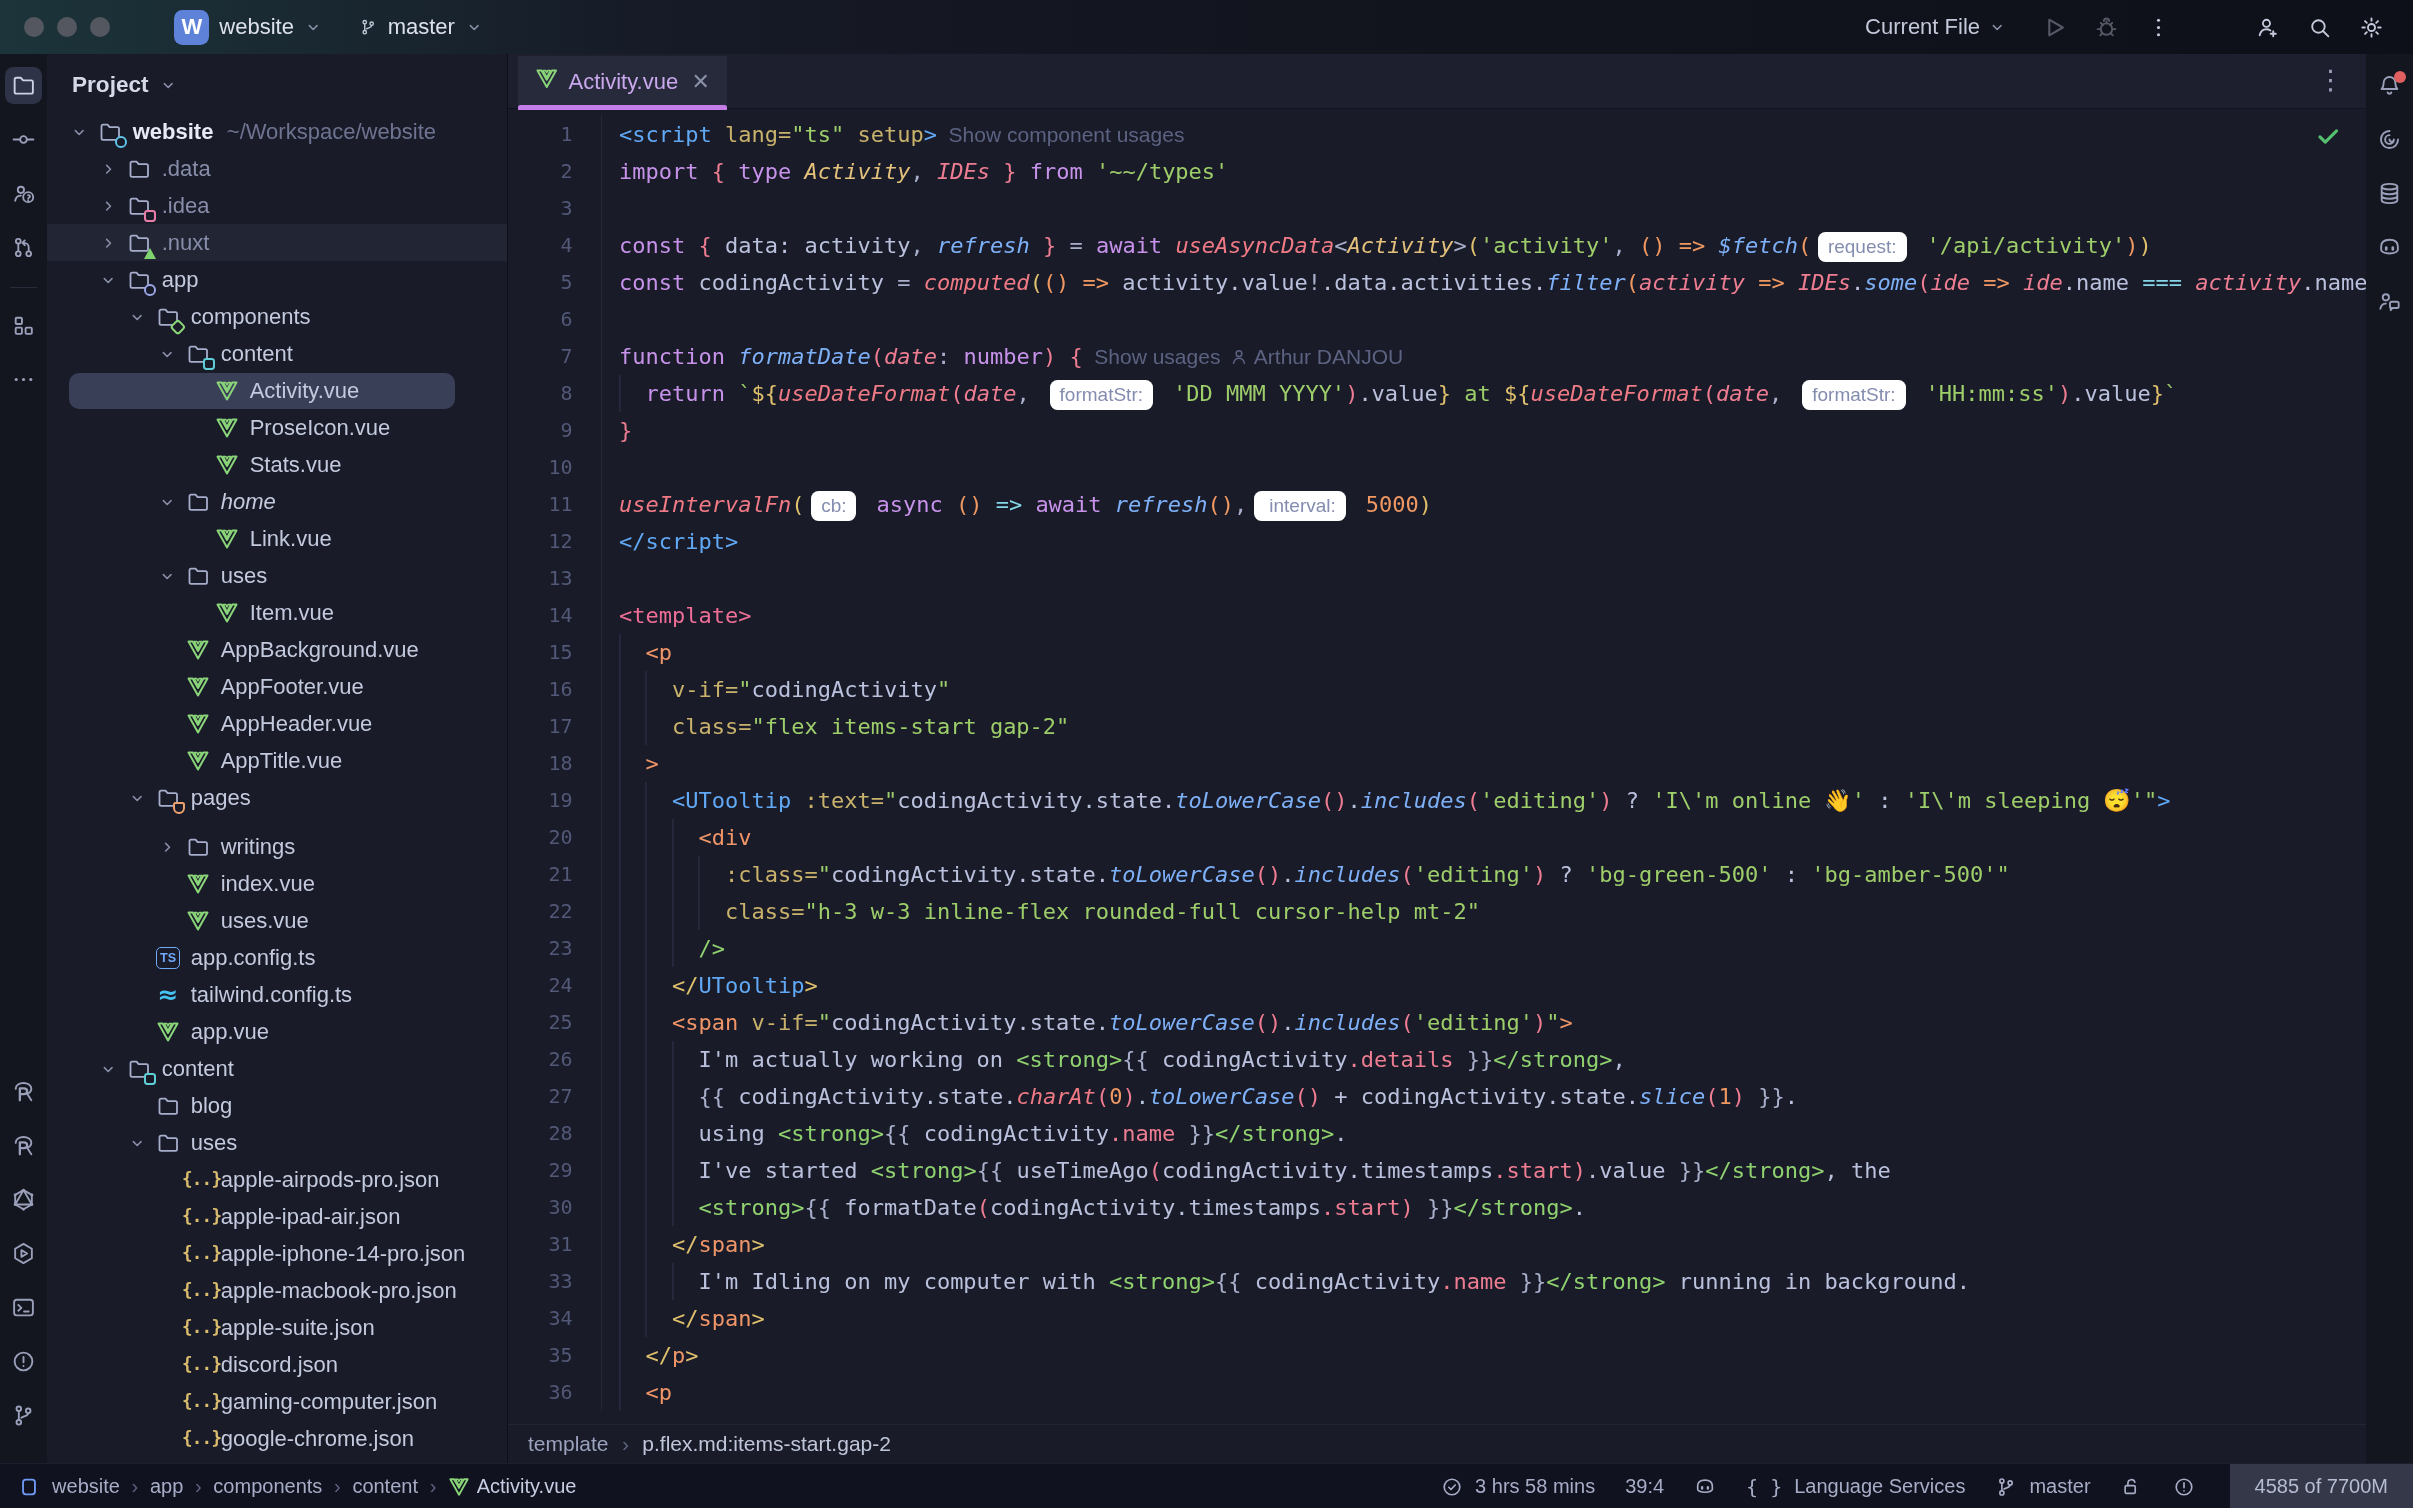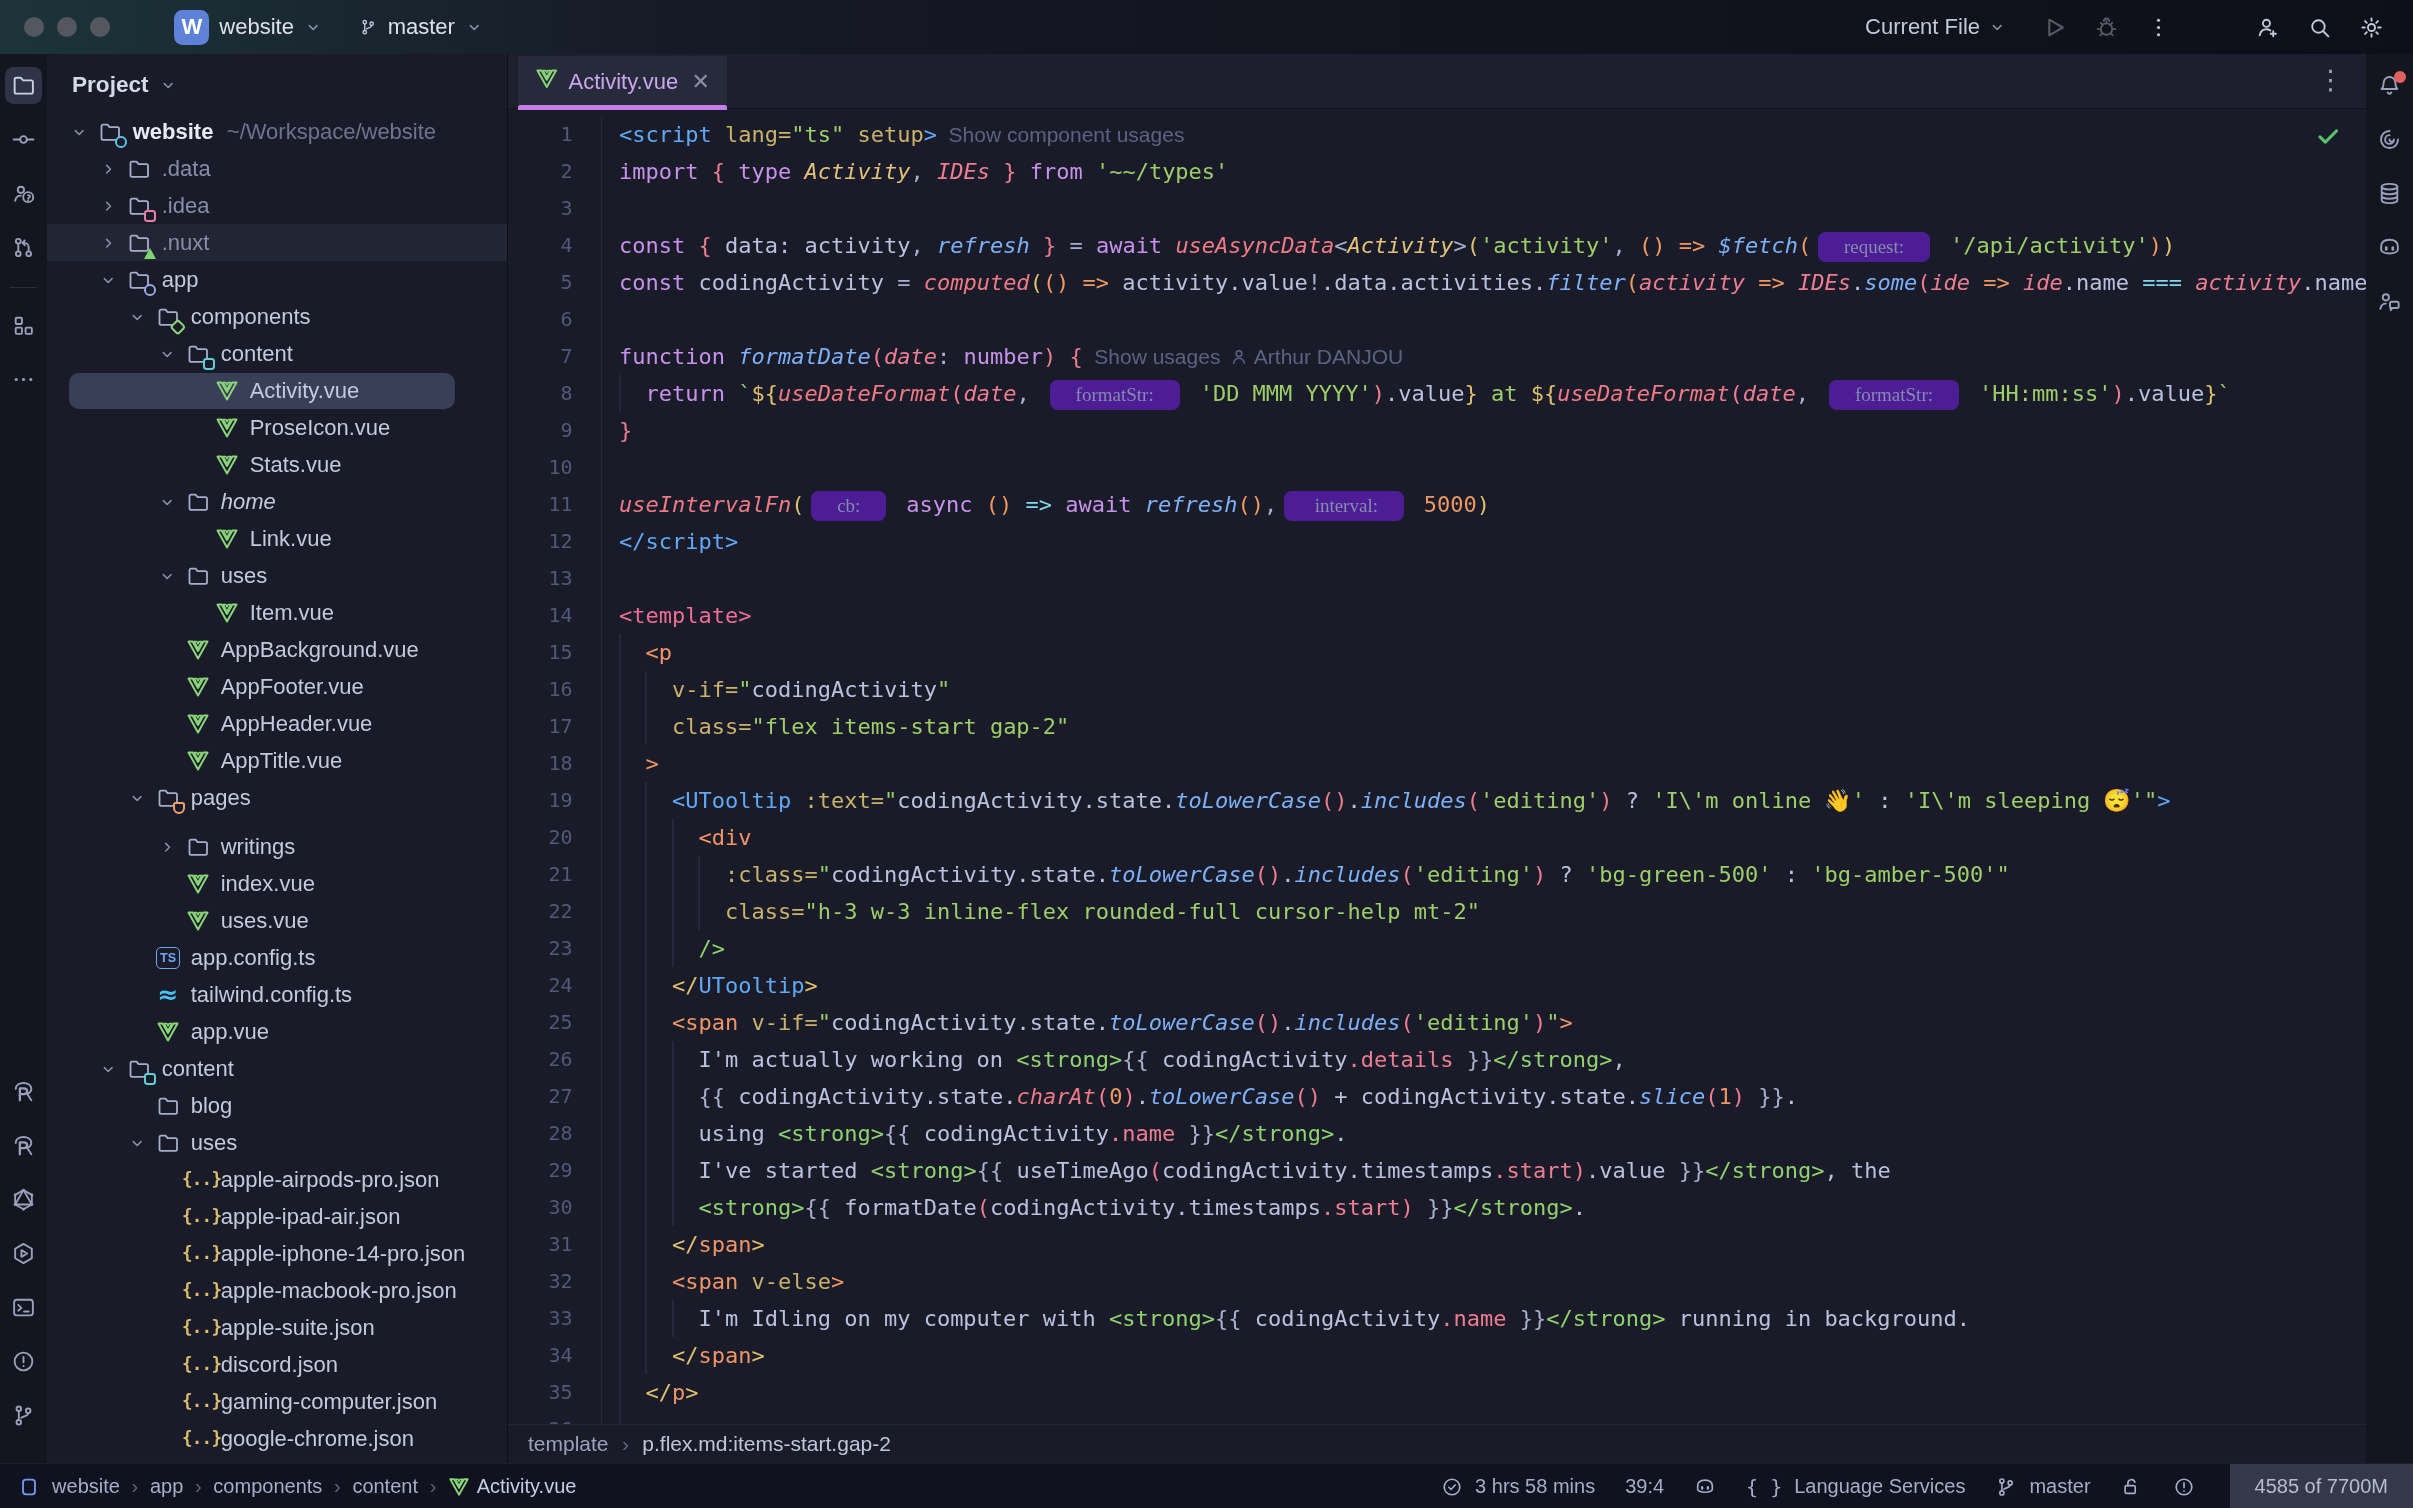--- a/index.html
+++ b/index.html
@@ -90,21 +90,21 @@
   .tok-ty{color:#e3c07b;font-style:italic}
   .tok-pk{color:#ee7d92}
   .tok-py{color:#dfc06d}
   .tok-po{color:#f09862}
   .tok-cy{color:#85d6e8}
   .tok-ao{color:#f09862}
   .tok-mu,.tok-pu{color:#a9b0cc}
   .tok-pl{color:#bac1dd}
   .tok-gh,.tok-au{color:#5c6382;font-family:"Liberation Sans",sans-serif;font-size:21px;font-style:normal}
   .tok-au svg{width:20px;height:20px;vertical-align:-3.4px;margin:0 5px 0 8.4px}
-  .tok-hi{display:inline-block;background:#4c1d95;color:#848cb0;border-radius:7.5px;padding:0 26px;margin:0 6.7px;font-size:19px;line-height:30px;vertical-align:middle;font-family:Liberation Serif, serif}
+  .tok-hi{display:inline-block;background:#ffffff;color:#848cb0;border-radius:7.5px;padding:0 10px;margin:0 6.7px;font-size:19px;line-height:30px;vertical-align:middle;font-family:Liberation Sans, sans-serif}
 
   .breadcrumbs{height:39px;display:flex;align-items:center;padding-left:20px;gap:13.4px;font-size:21px;color:#9ba2bd;border-top:1.7px solid #222536;background:#191b28}
   .breadcrumbs .sep{color:#5f6580}
   .breadcrumbs .active-crumb{color:#c0c6da}
 
   
   .statusbar{height:46px;background:#101220;border-top:1.7px solid #1b1e2c;display:flex;align-items:center;font-size:20px;color:#a7adc6;padding-left:18.4px}
   .sb-left{display:flex;align-items:center;gap:11.7px}
   .sb-left .sep{color:#5f6580}
   .sb-left .file{color:#c6cce2;display:flex;align-items:center;gap:6.7px}
@@ -832,24 +832,20 @@
         </div>
         <div class="code-line">
           <span class="ln">30</span>
           <pre style="background-image: linear-gradient(rgb(39, 42, 62), rgb(39, 42, 62)), linear-gradient(rgb(39, 42, 62), rgb(39, 42, 62)), linear-gradient(rgb(39, 42, 62), rgb(39, 42, 62)); background-size: 1.7px 100%, 1.7px 100%, 1.7px 100%; background-position: calc(0ch + 17px) 0px, calc(2ch + 17px) 0px, calc(4ch + 17px) 0px;"><span class="tok-pl">      </span><span class="tok-tg">&lt;strong&gt;</span><span class="tok-mu">{{ </span><span class="tok-pl">formatDate</span><span class="tok-pk">(</span><span class="tok-pl">codingActivity.timestamps</span><span class="tok-pr">.start</span><span class="tok-pk">)</span><span class="tok-mu"> }}</span><span class="tok-tg">&lt;/strong&gt;</span><span class="tok-pl">.</span></pre>
         </div>
         <div class="code-line">
           <span class="ln">31</span>
           <pre style="background-image: linear-gradient(rgb(39, 42, 62), rgb(39, 42, 62)), linear-gradient(rgb(39, 42, 62), rgb(39, 42, 62)); background-size: 1.7px 100%, 1.7px 100%; background-position: calc(0ch + 17px) 0px, calc(2ch + 17px) 0px;"><span class="tok-pl">    </span><span class="tok-py">&lt;/</span><span class="tok-to">span</span><span class="tok-py">&gt;</span></pre>
         </div>
         <div class="code-line">
-          <span class="ln">32</span>
-          <pre style="background-image: linear-gradient(rgb(39, 42, 62), rgb(39, 42, 62)), linear-gradient(rgb(39, 42, 62), rgb(39, 42, 62)); background-size: 1.7px 100%, 1.7px 100%; background-position: calc(0ch + 17px) 0px, calc(2ch + 17px) 0px;"><span class="tok-pl">    </span><span class="tok-to">&lt;span</span><span class="tok-at"> v-else</span><span class="tok-to">&gt;</span></pre>
-        </div>
-        <div class="code-line">
           <span class="ln">33</span>
           <pre style="background-image: linear-gradient(rgb(39, 42, 62), rgb(39, 42, 62)), linear-gradient(rgb(39, 42, 62), rgb(39, 42, 62)), linear-gradient(rgb(39, 42, 62), rgb(39, 42, 62)); background-size: 1.7px 100%, 1.7px 100%, 1.7px 100%; background-position: calc(0ch + 17px) 0px, calc(2ch + 17px) 0px, calc(4ch + 17px) 0px;"><span class="tok-pl">      I'm Idling on my computer with </span><span class="tok-tg">&lt;strong&gt;</span><span class="tok-mu">{{ </span><span class="tok-pl">codingActivity</span><span class="tok-pr">.name</span><span class="tok-mu"> }}</span><span class="tok-tg">&lt;/strong&gt;</span><span class="tok-pl"> running in background.</span></pre>
         </div>
         <div class="code-line">
           <span class="ln">34</span>
           <pre style="background-image: linear-gradient(rgb(39, 42, 62), rgb(39, 42, 62)), linear-gradient(rgb(39, 42, 62), rgb(39, 42, 62)); background-size: 1.7px 100%, 1.7px 100%; background-position: calc(0ch + 17px) 0px, calc(2ch + 17px) 0px;"><span class="tok-pl">    </span><span class="tok-py">&lt;/</span><span class="tok-to">span</span><span class="tok-py">&gt;</span></pre>
         </div>
         <div class="code-line">
           <span class="ln">35</span>
           <pre style="background-image: linear-gradient(rgb(39, 42, 62), rgb(39, 42, 62)); background-size: 1.7px 100%; background-position: calc(0ch + 17px) 0px;"><span class="tok-pl">  </span><span class="tok-py">&lt;/</span><span class="tok-to">p</span><span class="tok-py">&gt;</span></pre>

